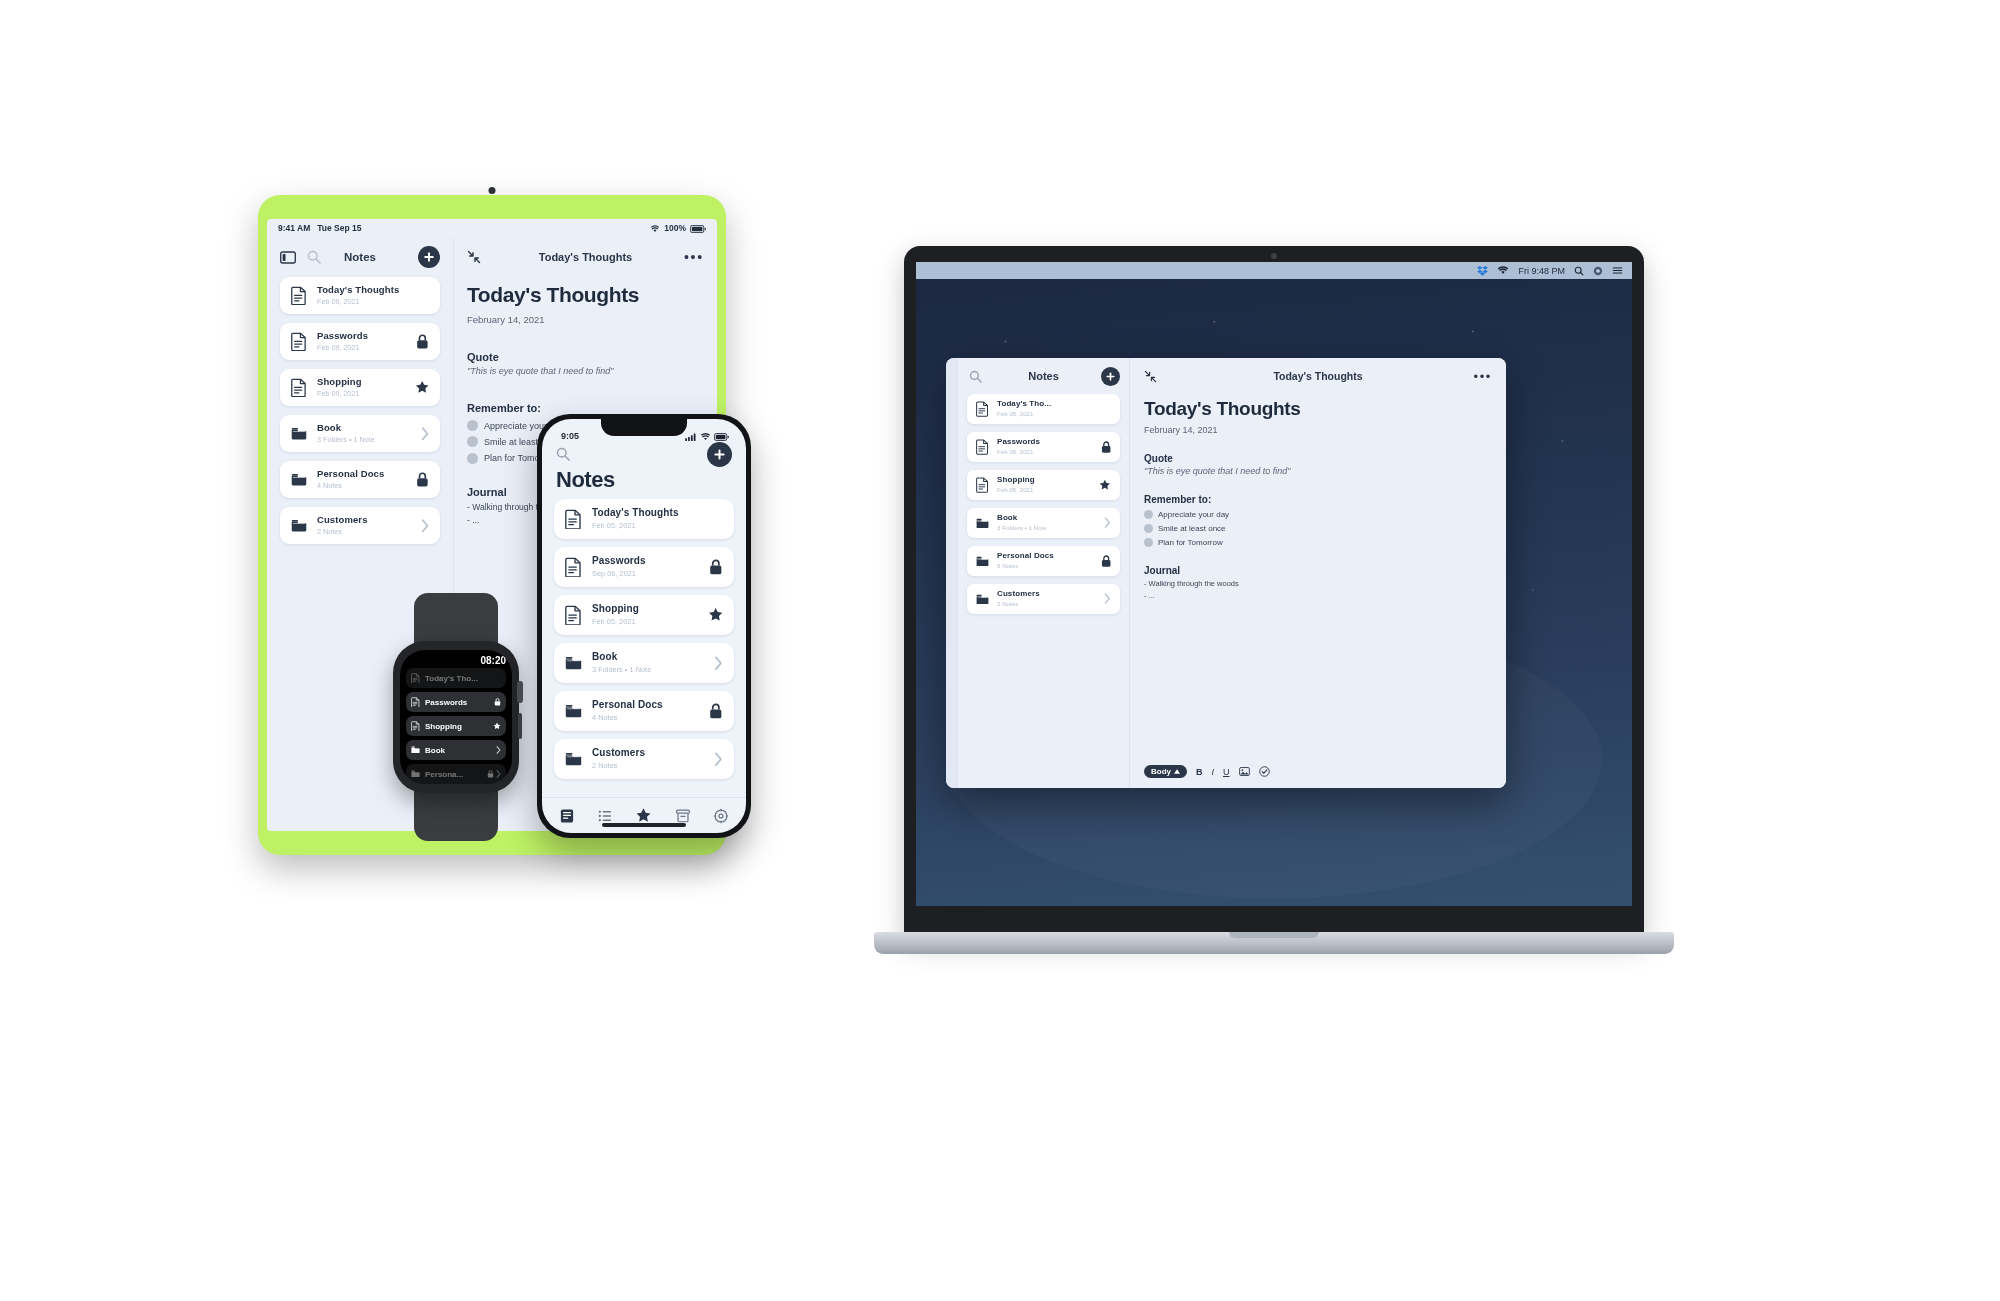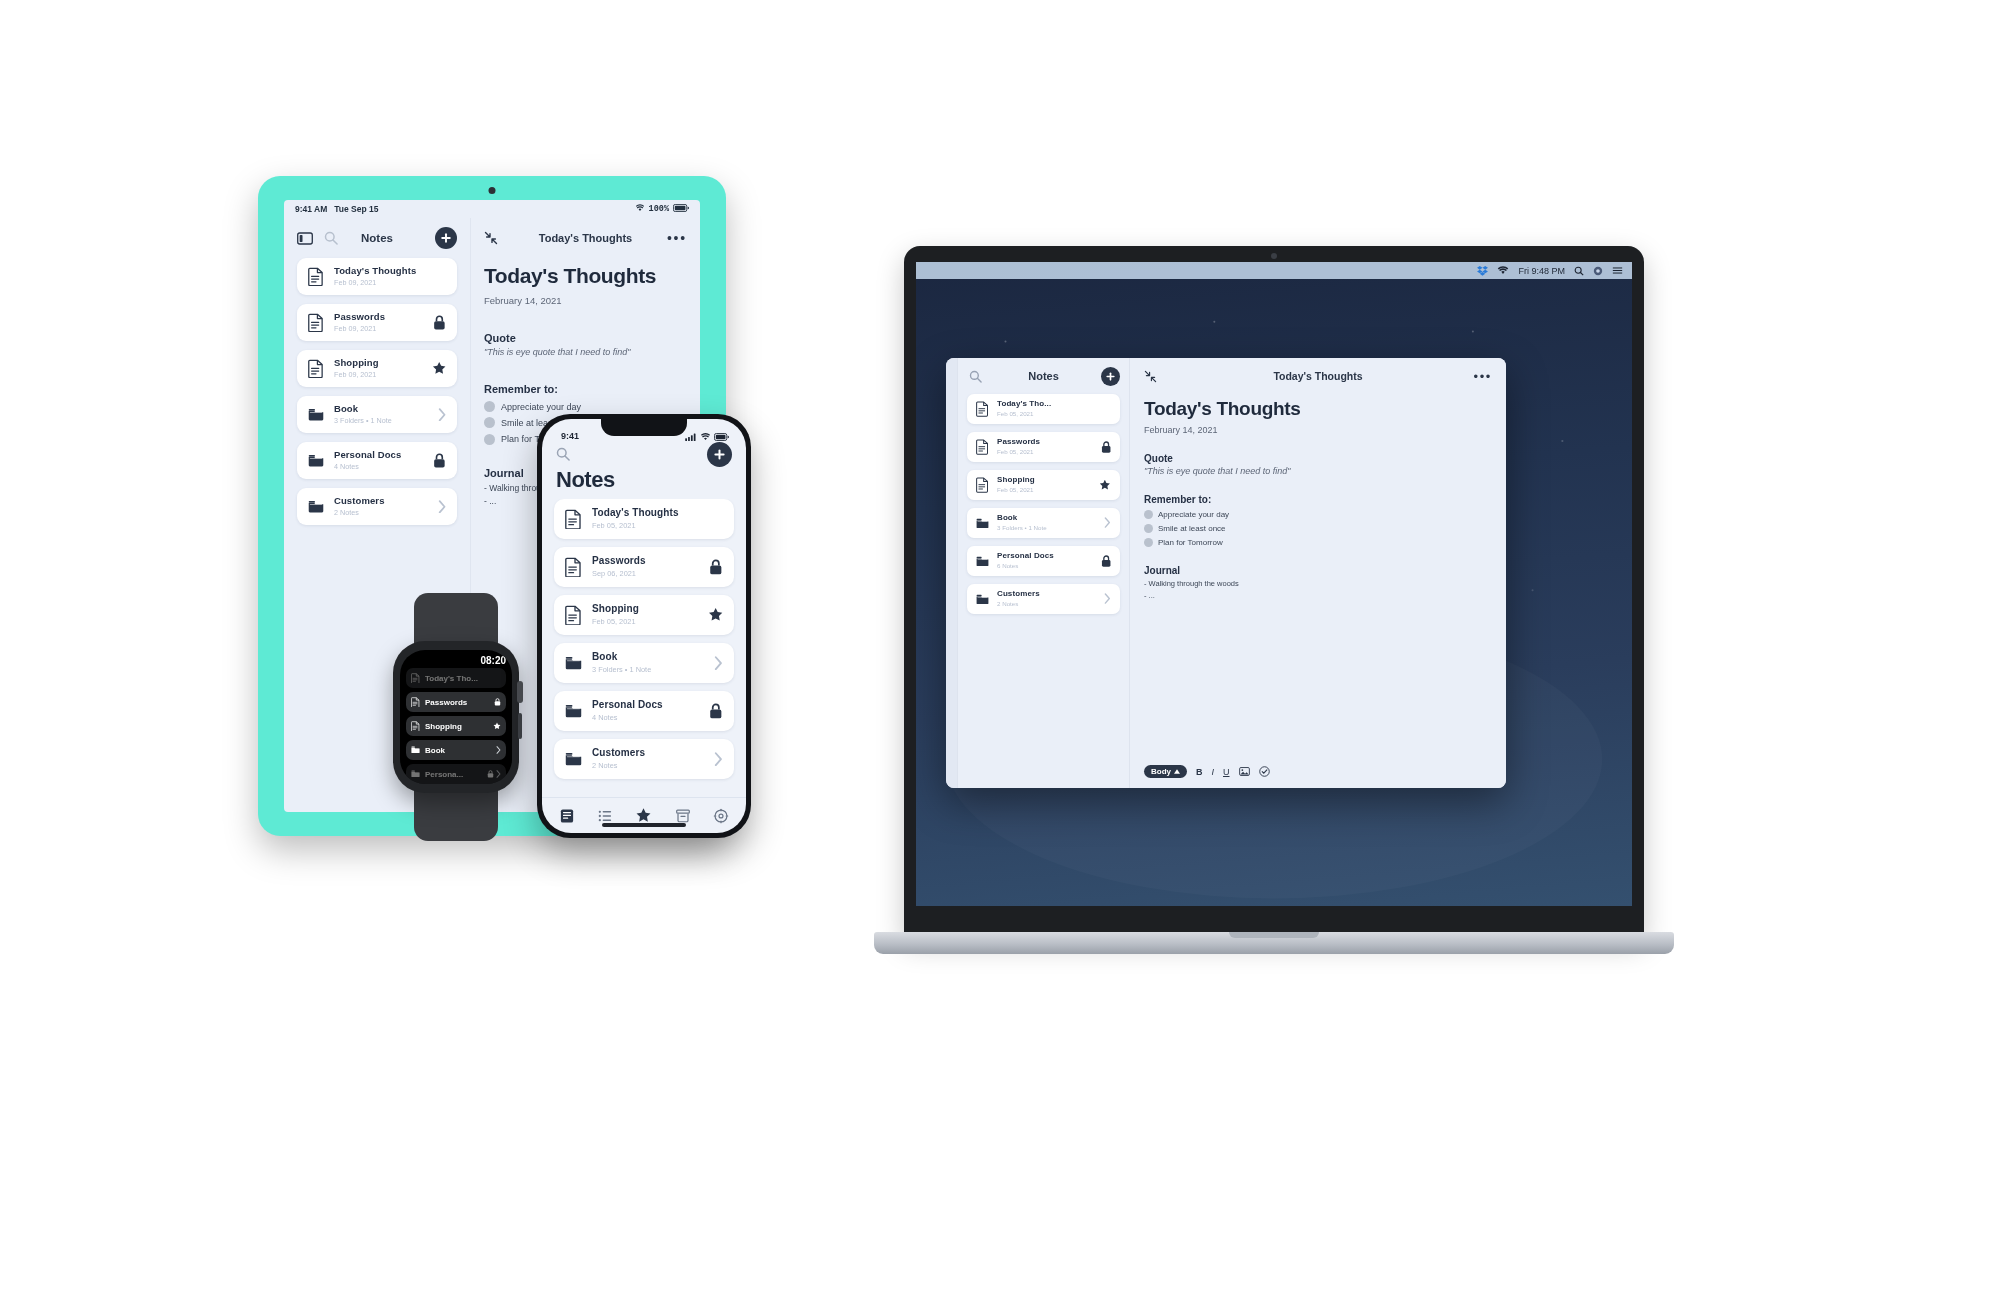--- a/index.html
+++ b/index.html
@@ -68,22 +68,22 @@
   .nf-lights { position:absolute; left:8px; display:flex; gap:5px; }
   .nf-light { width:8px; height:8px; border-radius:50%; }
   .nf-body { flex:1; display:flex; min-height:0; }
   .nf-rail { width:12px; background:#e2e8f3; border-right:1px solid #dde3ee; }
   .nf-list { width:172px; border-right:1px solid #dde3ee; padding:0 9px; background:#eaeff8; }
   .nf-detail { flex:1; background:#eaeff8; position:relative; padding:0 14px; }
 
   
   #ipad { position:absolute; left:258px; top:176px; width:468px; height:660px; }
   .pad-shell {
-    width:100%; height:100%; background:#5eead4; border-radius:22px;
-    padding:24px 26px; box-shadow:0 14px 34px rgba(0,0,0,.26);
+    width:100%; height:100%; background:#bef264; border-radius:22px;
+    padding:24px 9px; box-shadow:0 14px 34px rgba(0,0,0,.26);margin-top:19px;
   }
   .pad-cam { position:absolute; left:50%; top:11px; transform:translateX(-50%); width:7px; height:7px; border-radius:50%; background:#2d3036; }
   .pad-screen {
     width:100%; height:100%; background:#eaeff8; border-radius:4px; overflow:hidden;
     display:flex; flex-direction:column;
   }
   .pad-status {
     height:18px; display:flex; align-items:center; padding:0 11px;
     font-size:8.5px; font-weight:700; color:#23303f;
   }
@@ -417,21 +417,21 @@
   </div>
 
   <div id="ipad">
     <div class="pad-shell">
       <div class="pad-cam"></div>
       <div class="pad-screen">
 
         <div class="pad-status">
           <span>9:41 AM</span>
           <span style="margin-left:7px;">Tue Sep 15</span>
-          <span style="margin-left:auto;display:flex;align-items:flex-start;gap:4px;font-family:Liberation Mono, monospace;">
+          <span style="margin-left:auto;display:flex;align-items:flex-end;gap:4px;">
             <span>
               <svg width="10" height="8" viewBox="0 0 12 9">
                   <path d="M6 8l1.7-2a2.5 2.5 0 0 0-3.4 0zM6 4a4.4 4.4 0 0 1 2.9 1.1l1-1.2A5.9 5.9 0 0 0 6 2.4a5.9 5.9 0 0 0-3.9 1.5l1 1.2A4.4 4.4 0 0 1 6 4zM6 0a7.6 7.6 0 0 0-5.1 2l1 1.1A6.1 6.1 0 0 1 6 1.6a6.1 6.1 0 0 1 4.1 1.5l1-1.1A7.6 7.6 0 0 0 6 0z" fill="#23303f"></path>
                 </svg>
             </span>
             <span>100%</span>
             <span>
               <svg width="16" height="8" viewBox="0 0 18 9">
                   <rect x=".5" y=".5" width="15" height="8" rx="2" fill="none" stroke="#23303f" stroke-width="1"></rect>
                   <rect x="2" y="2" width="12" height="5" rx="1" fill="#23303f"></rect>
@@ -730,21 +730,21 @@
       </div>
     </div>
   </div>
 
   <div id="iphone">
     <div class="ph-shell">
       <div class="ph-screen">
         <div class="ph-notch"></div>
 
         <div class="ph-status">
-          <span>9:41</span>
+          <span>9:05</span>
           <span style="display:flex;align-items:center;gap:3px;">
             <span>
               <svg width="12" height="8" viewBox="0 0 13 9">
                   <rect x="0" y="6" width="2" height="3" rx=".6" fill="#1d2533"></rect>
                   <rect x="3.2" y="4.4" width="2" height="4.6" rx=".6" fill="#1d2533"></rect>
                   <rect x="6.4" y="2.6" width="2" height="6.4" rx=".6" fill="#1d2533"></rect>
                   <rect x="9.6" y=".6" width="2" height="8.4" rx=".6" fill="#1d2533"></rect>
                 </svg>
             </span>
             <span>

